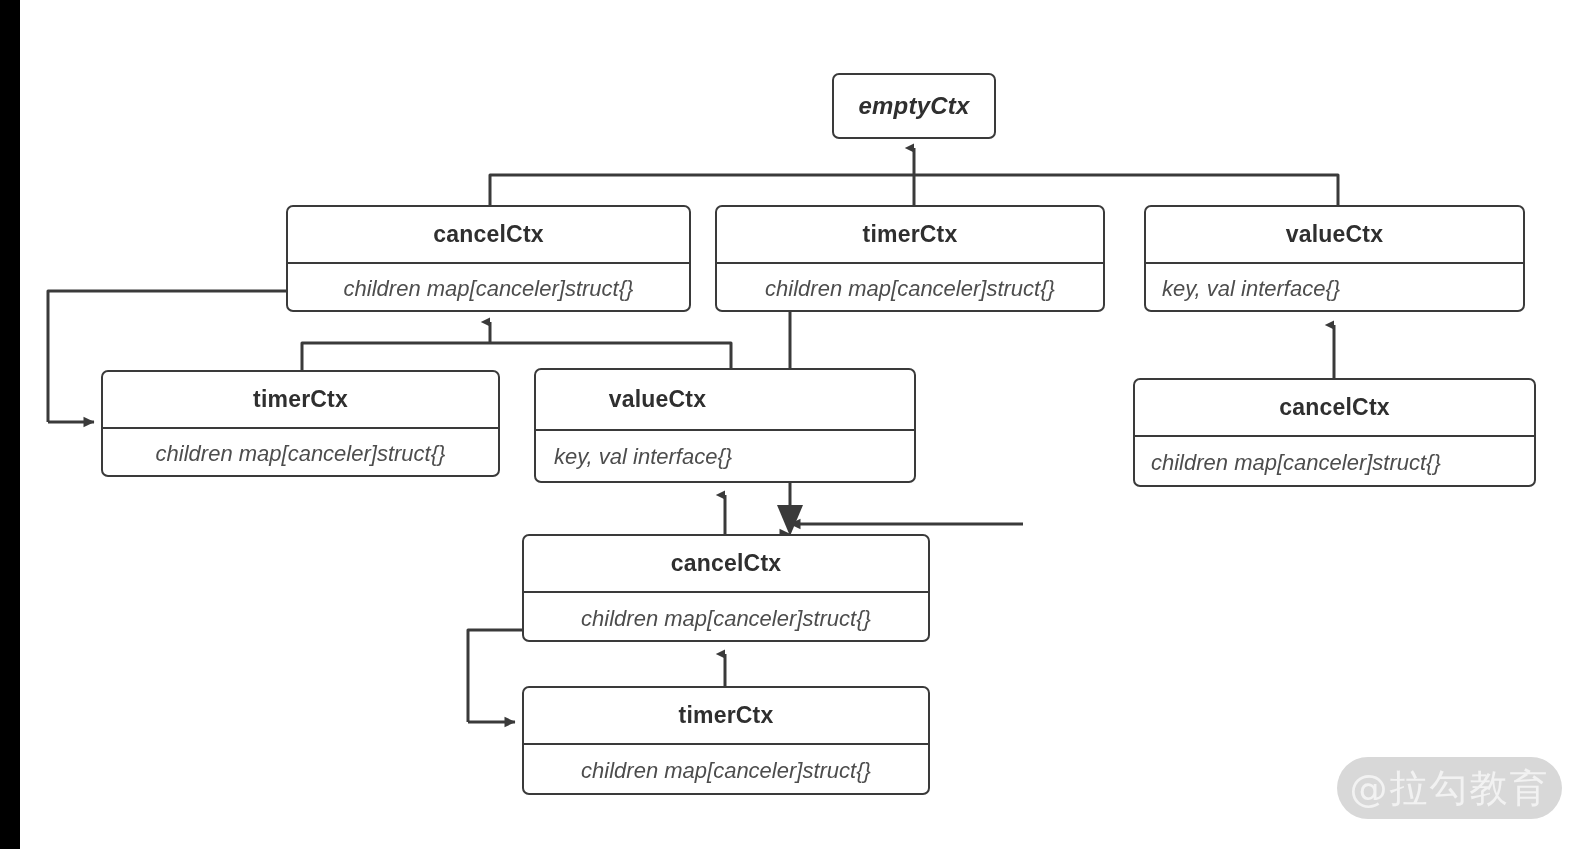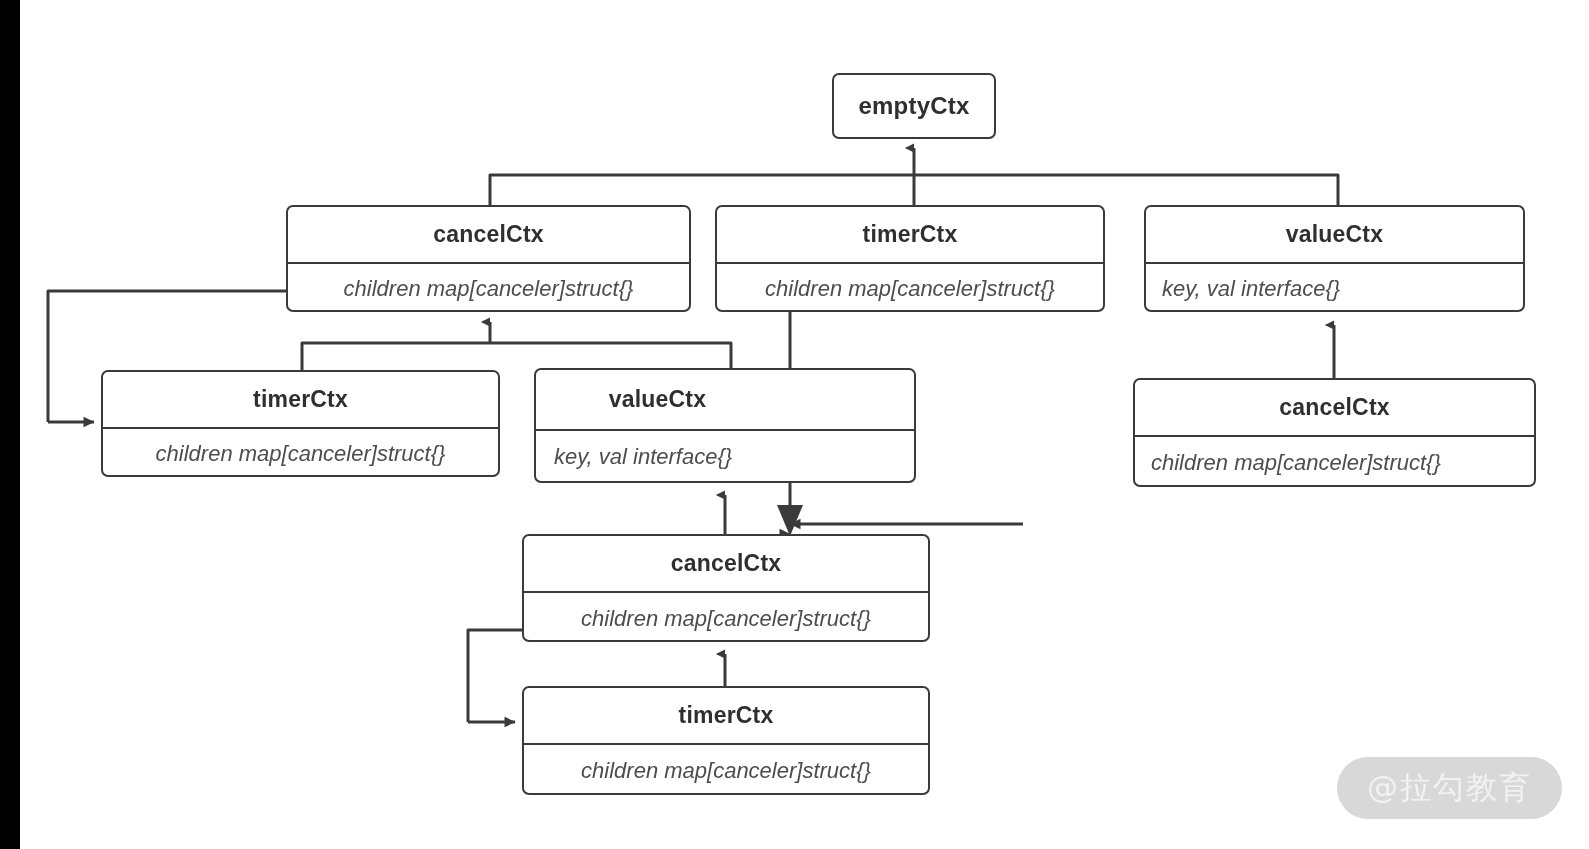--- a/index.html
+++ b/index.html
@@ -79,21 +79,21 @@
   }
   #watermark {
     position: absolute;
     left: 1337px;
     top: 757px;
     width: 225px;
     height: 62px;
     border-radius: 31px;
     background: #d8d8d8;
     color: #f2f2f2;
-    font-size: 31px;
+    font-size: 38px;
     letter-spacing: 2px;
     display: flex;
     align-items: center;
     justify-content: center;
     font-family: "DejaVu Sans", sans-serif;
   }
 </style>
 </head>
 <body>
 
@@ -152,21 +152,21 @@
 
       <g>
         <path d="M 1334 378 L 1334 325" marker-end="url(#arrow-up)"></path>
       </g>
     </g>
 
     <polygon points="777,505 803,505 790,536" fill="#3a3a3a"></polygon>
   </svg>
 
   <div class="node simple" style="left:832px; top:73px; width:164px; height:66px;">
-    <div class="title" style="font-size:24px;">emptyCtx</div>
+    <div class="title" style="font-size:24px;font-style:italic;">emptyCtx</div>
   </div>
 
   <div class="node centered-row" style="left:286px; top:205px; width:405px; height:107px;">
     <div class="title" style="height:55px; font-size:23px;">cancelCtx</div>
     <div class="row" style="height:52px; font-size:22px;">children map[canceler]struct{}</div>
   </div>
 
   <div class="node centered-row" style="left:715px; top:205px; width:390px; height:107px;">
     <div class="title" style="height:55px; font-size:23px;">timerCtx</div>
     <div class="row" style="height:52px; font-size:22px;">children map[canceler]struct{}</div>

